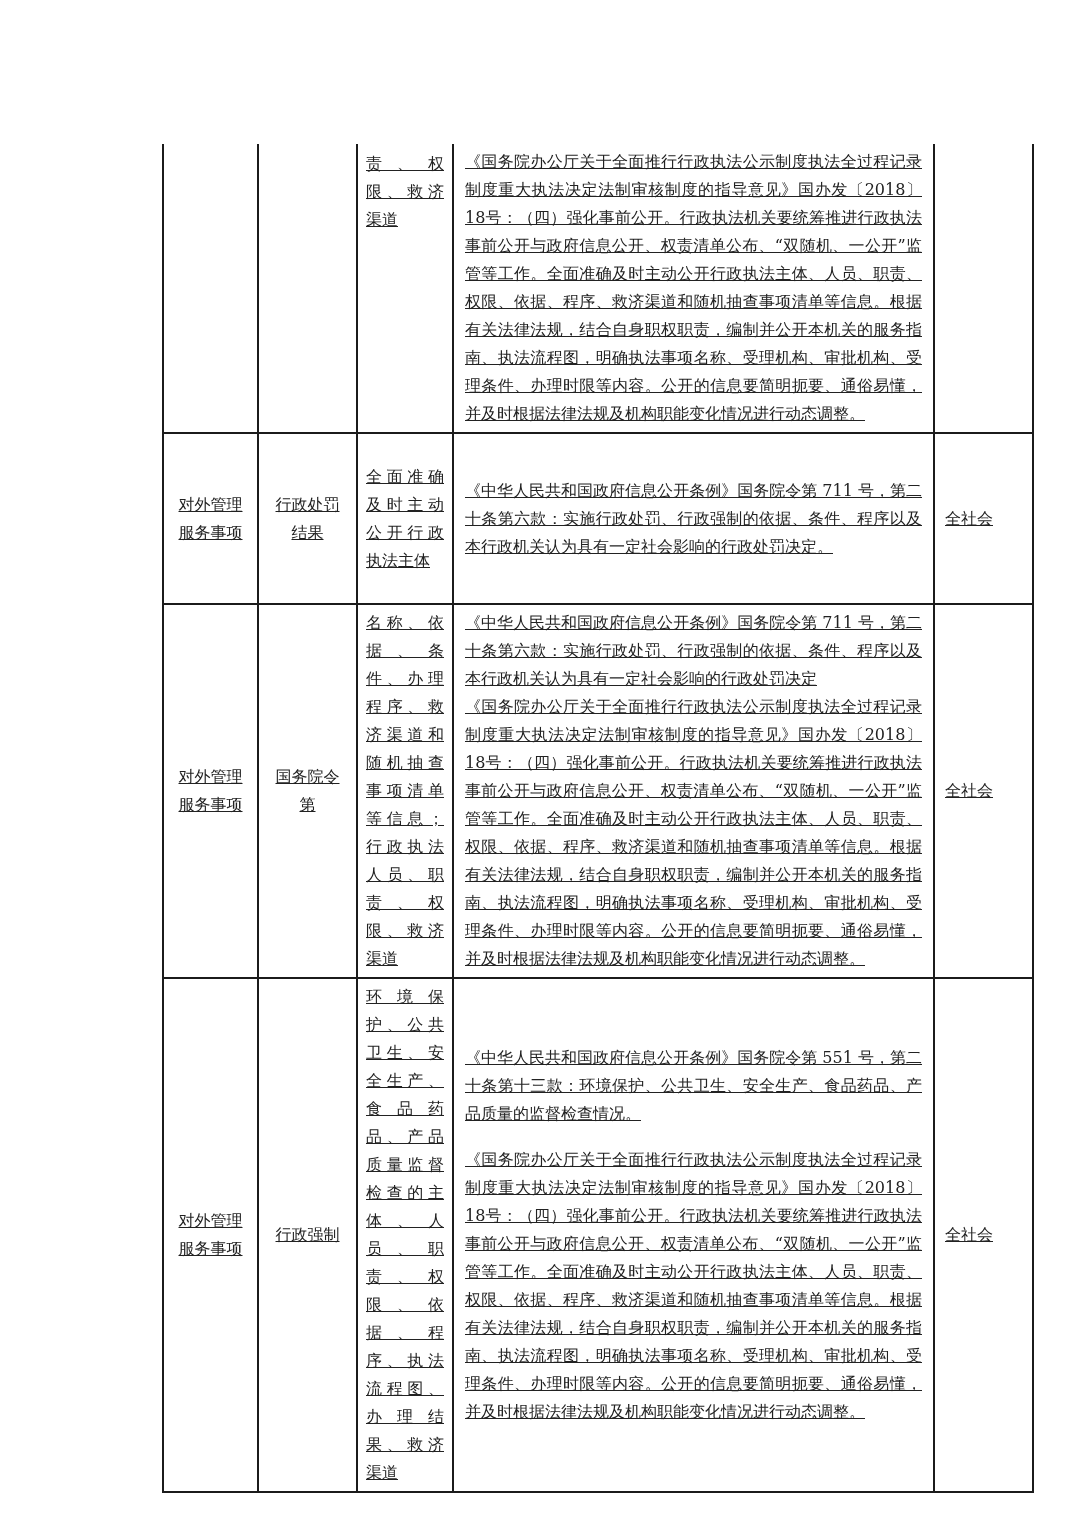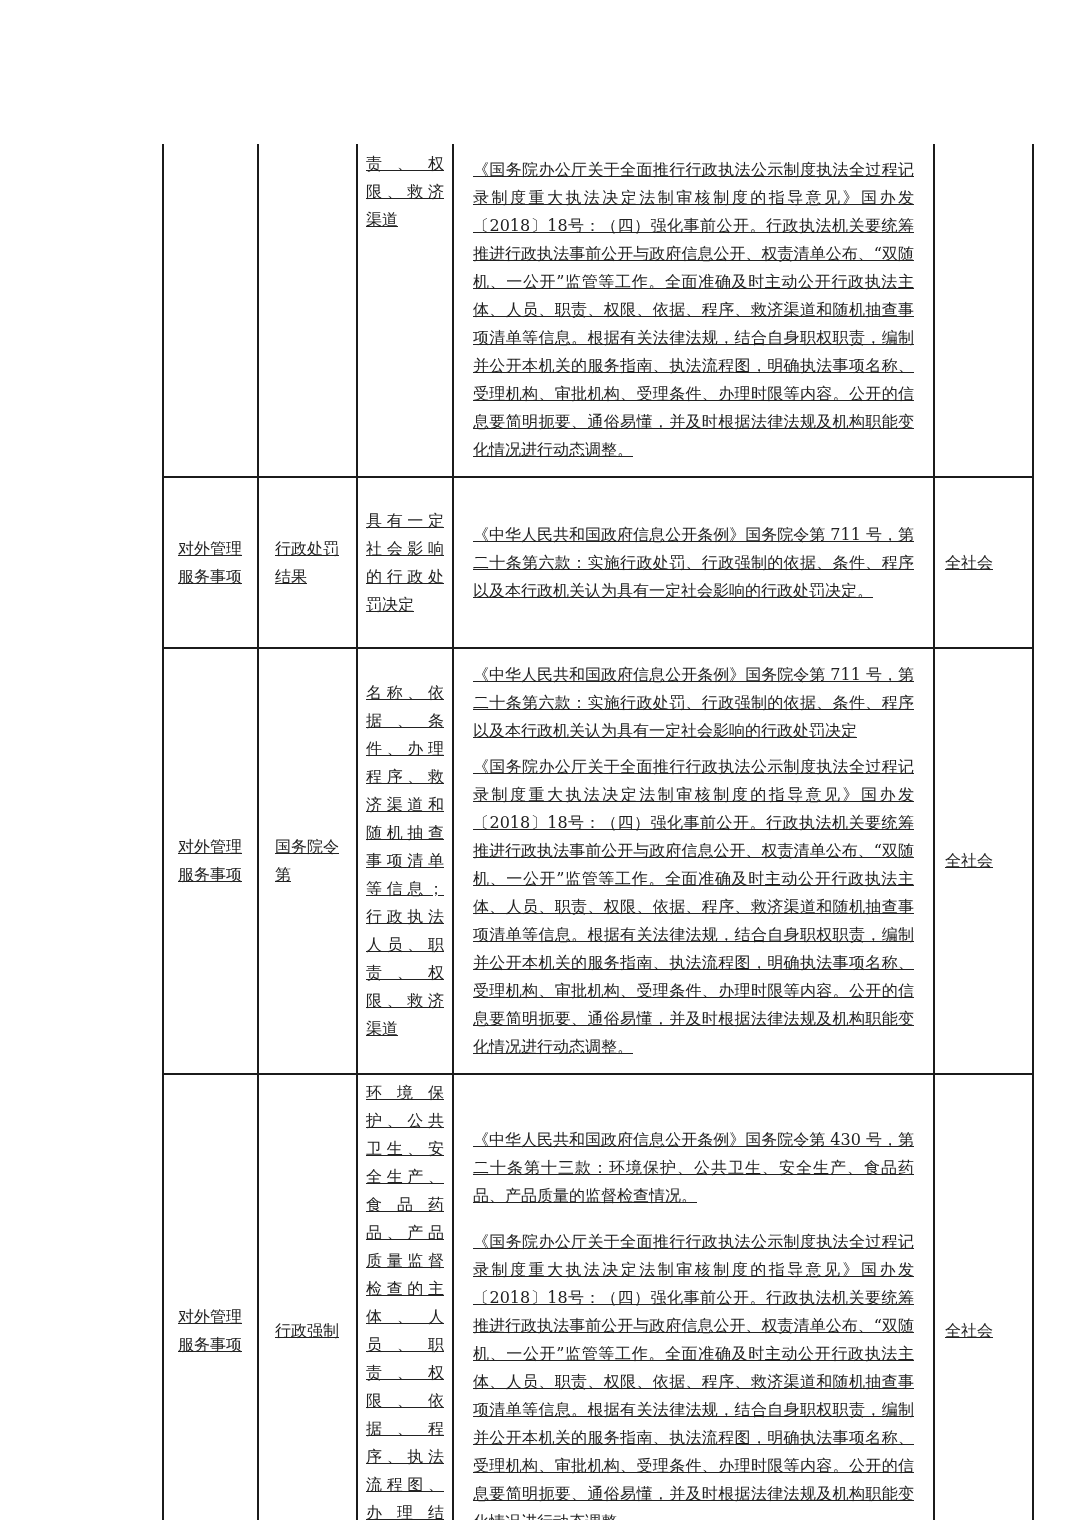--- a/index.html
+++ b/index.html
@@ -29,40 +29,41 @@
     vertical-align: middle;
     font-size: 16px;
     line-height: 28px;
     overflow: hidden;
   }
   
   .doc-table tr.row-continued td {
     border-top: none;
   }
   td.cell-category {
+    text-align: center;
     padding: 2px 14px;
   }
   td.cell-item {
-    text-align: left;
+    text-align: center;
     padding: 16px 16px;
   }
   td.cell-content {
     text-align: justify;
     padding: 4px 8px;
   }
   td.cell-content.top {
     vertical-align: top;
     padding-top: 6px;
   }
   td.cell-basis {
     text-align: justify;
     padding: 4px 11px;
   }
   td.cell-basis p {
-    margin: 8px;
+    margin: 0;
   }
   td.cell-basis p.para-gap {
     margin-top: 18px;
   }
   td.cell-audience {
     padding: 2px 10px;
   }
   .cjk {
     line-break: strict;
     word-break: normal;
@@ -87,21 +88,21 @@
     <td class="cell-content top">责、权限、救济渠道</td>
     <td class="cell-basis">
       <p>《国务院办公厅关于全面推行行政执法公示制度执法全过程记录制度重大执法决定法制审核制度的指导意见》国办发〔2018〕18号：（四）强化事前公开。行政执法机关要统筹推进行政执法事前公开与政府信息公开、权责清单公布、“双随机、一公开”监管等工作。全面准确及时主动公开行政执法主体、人员、职责、权限、依据、程序、救济渠道和随机抽查事项清单等信息。根据有关法律法规，结合自身职权职责，编制并公开本机关的服务指南、执法流程图，明确执法事项名称、受理机构、审批机构、受理条件、办理时限等内容。公开的信息要简明扼要、通俗易懂，并及时根据法律法规及机构职能变化情况进行动态调整。</p>
     </td>
     <td class="cell-audience"></td>
   </tr>
 
   <tr style="height:171px;">
     <td class="cell-category">对外管理服务事项</td>
     <td class="cell-item">行政处罚结果</td>
-    <td class="cell-content">具有一定社会影响的行政处罚决定</td>
+    <td class="cell-content">全面准确及时主动公开行政执法主体</td>
     <td class="cell-basis">
       <p>《中华人民共和国政府信息公开条例》国务院令第 711 号，第二十条第六款：实施行政处罚、行政强制的依据、条件、程序以及本行政机关认为具有一定社会影响的行政处罚决定。</p>
     </td>
     <td class="cell-audience">全社会</td>
   </tr>
 
   <tr style="height:371px;">
     <td class="cell-category">对外管理服务事项</td>
     <td class="cell-item">国务院令第</td>
     <td class="cell-content">名称、依据、条件、办理程序、救济渠道和随机抽查事项清单等信息；行政执法人员、职责、权限、救济渠道</td>
@@ -110,19 +111,19 @@
       <p>《国务院办公厅关于全面推行行政执法公示制度执法全过程记录制度重大执法决定法制审核制度的指导意见》国办发〔2018〕18号：（四）强化事前公开。行政执法机关要统筹推进行政执法事前公开与政府信息公开、权责清单公布、“双随机、一公开”监管等工作。全面准确及时主动公开行政执法主体、人员、职责、权限、依据、程序、救济渠道和随机抽查事项清单等信息。根据有关法律法规，结合自身职权职责，编制并公开本机关的服务指南、执法流程图，明确执法事项名称、受理机构、审批机构、受理条件、办理时限等内容。公开的信息要简明扼要、通俗易懂，并及时根据法律法规及机构职能变化情况进行动态调整。</p>
     </td>
     <td class="cell-audience">全社会</td>
   </tr>
 
   <tr style="height:394px;">
     <td class="cell-category">对外管理服务事项</td>
     <td class="cell-item">行政强制</td>
     <td class="cell-content">环境保护、公共卫生、安全生产、食品药品、产品质量监督检查的主体、人员、职责、权限、依据、程序、执法流程图、办理结果、救济渠道</td>
     <td class="cell-basis">
-      <p>《中华人民共和国政府信息公开条例》国务院令第 430 号，第二十条第十三款：环境保护、公共卫生、安全生产、食品药品、产品质量的监督检查情况。</p>
+      <p>《中华人民共和国政府信息公开条例》国务院令第 551 号，第二十条第十三款：环境保护、公共卫生、安全生产、食品药品、产品质量的监督检查情况。</p>
       <p class="para-gap">《国务院办公厅关于全面推行行政执法公示制度执法全过程记录制度重大执法决定法制审核制度的指导意见》国办发〔2018〕18号：（四）强化事前公开。行政执法机关要统筹推进行政执法事前公开与政府信息公开、权责清单公布、“双随机、一公开”监管等工作。全面准确及时主动公开行政执法主体、人员、职责、权限、依据、程序、救济渠道和随机抽查事项清单等信息。根据有关法律法规，结合自身职权职责，编制并公开本机关的服务指南、执法流程图，明确执法事项名称、受理机构、审批机构、受理条件、办理时限等内容。公开的信息要简明扼要、通俗易懂，并及时根据法律法规及机构职能变化情况进行动态调整。</p>
     </td>
     <td class="cell-audience">全社会</td>
   </tr>
 </tbody>
   </table>
 
 </body></html>

